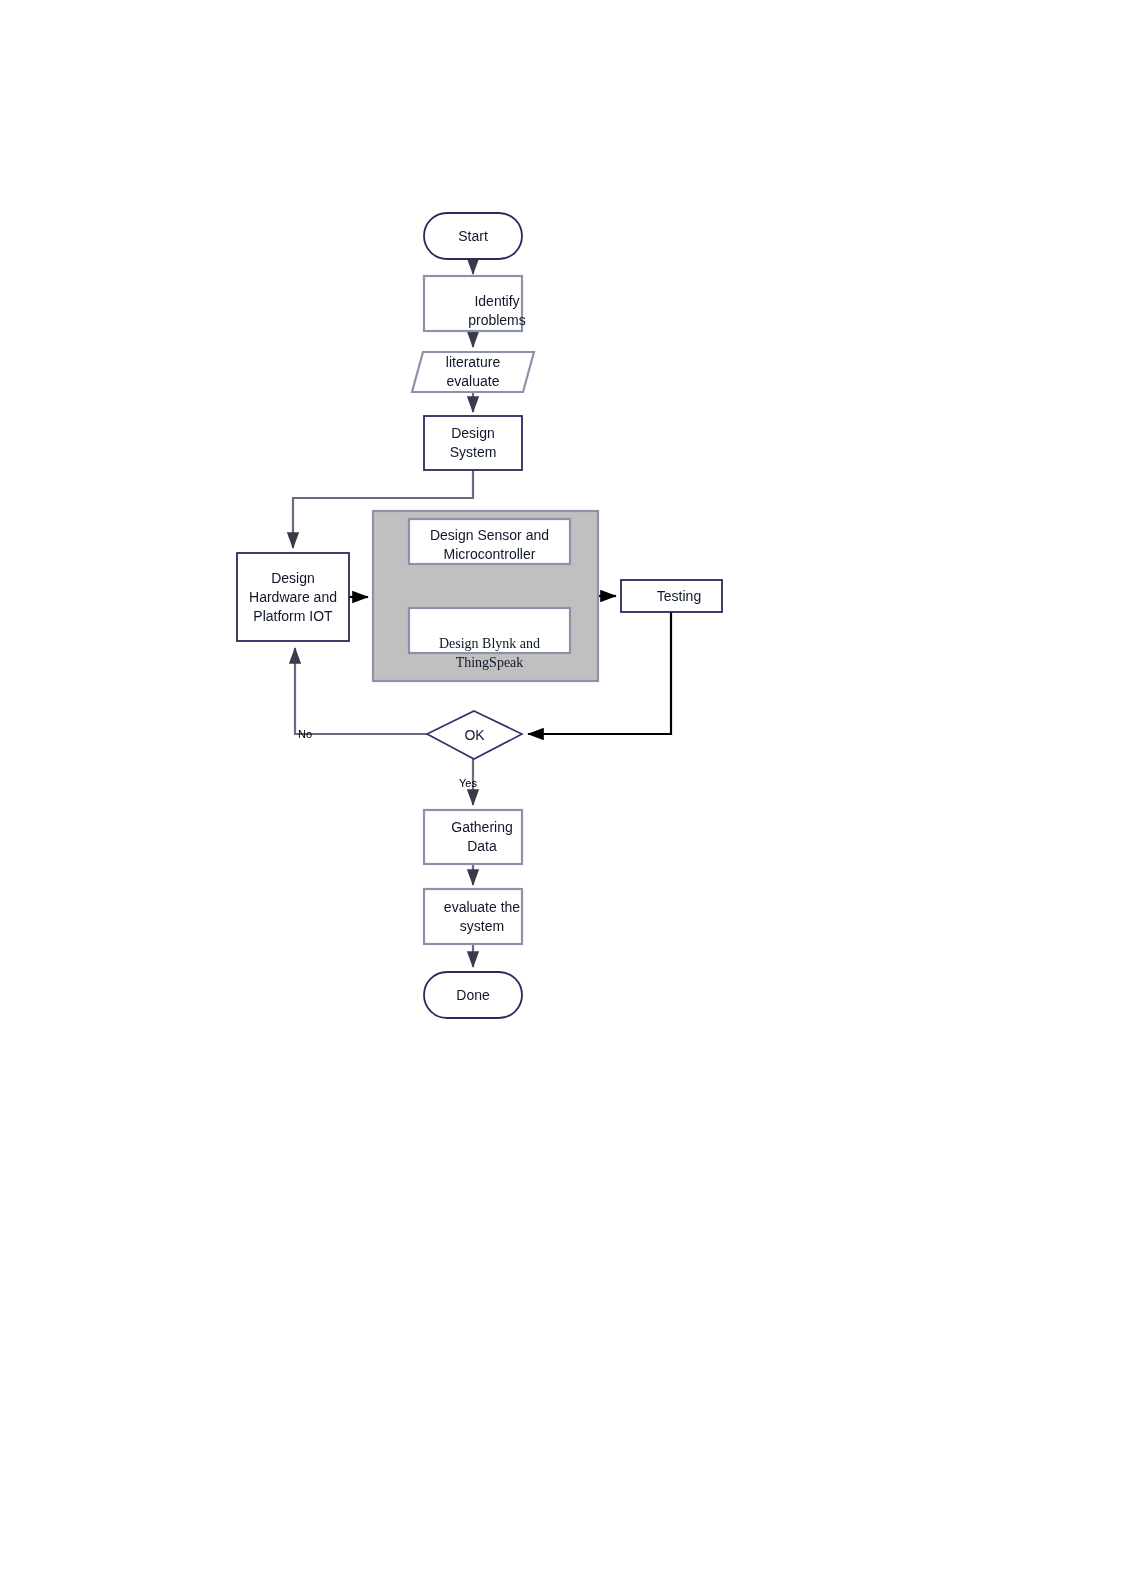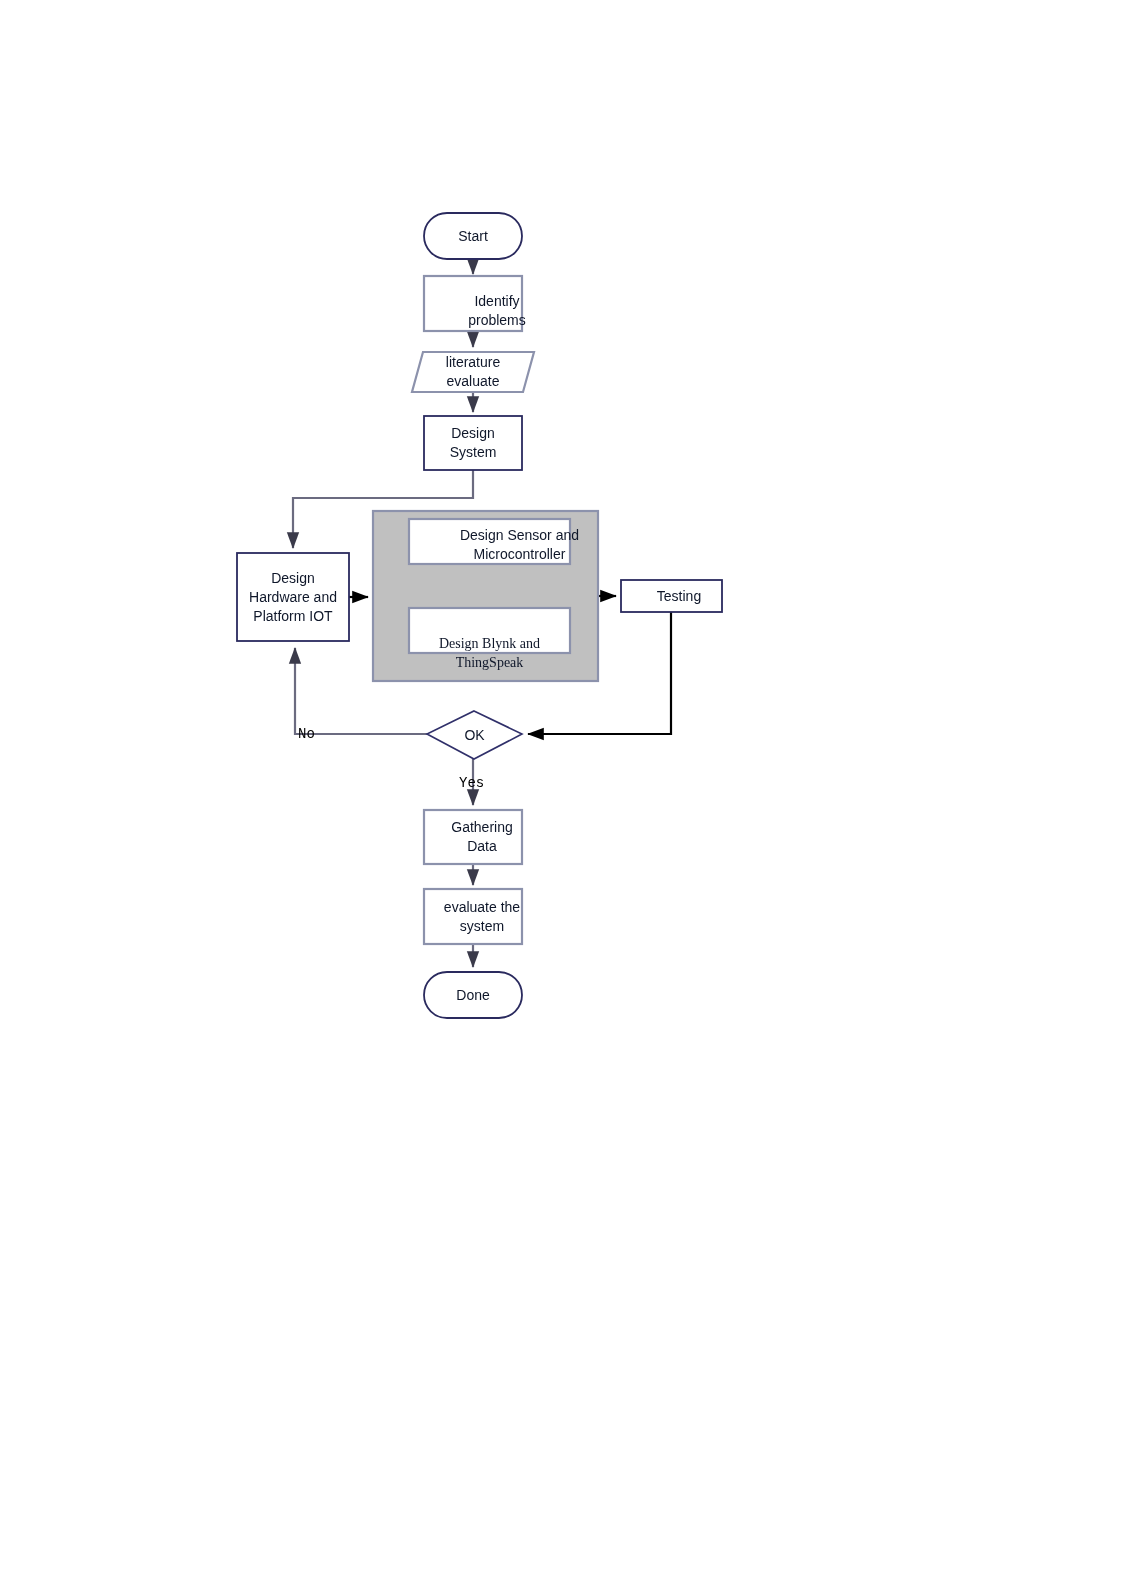--- a/index.html
+++ b/index.html
@@ -28,25 +28,24 @@
     justify-content: center;
     text-align: center;
     font-size: 14px;
     color: #0f172a;
     line-height: 19px;
     pointer-events: none;
     white-space: pre-line;
   }
   .edge-label {
     position: absolute;
-    font-size: 14px;
+    font-size: 11px;
     color: #000000;
     line-height: 18px;
     white-space: nowrap;
-    font-family: Liberation Mono, monospace;
   }
 </style>
 </head>
 <body>
 
 <svg id="flow-canvas" viewBox="0 0 1122 1587" xmlns="http://www.w3.org/2000/svg">
   <defs>
     <marker id="arrow-gray" markerWidth="9" markerHeight="9" refX="7.2" refY="3.2" orient="auto" markerUnits="strokeWidth">
       <path d="M0,0.4 L7.6,3.2 L0,6 z" fill="#3a3a4a"></path>
     </marker>
@@ -117,21 +116,21 @@
   <div class="node-label" style="left:412px; top:352px; width:122px; height:40px;">literature
 evaluate</div>
 
   <div class="node-label" style="left:424px; top:416px; width:98px; height:54px;">Design
 System</div>
 
   <div class="node-label" style="left:237px; top:553px; width:112px; height:88px;">Design
 Hardware and
 Platform IOT</div>
 
-  <div class="node-label" style="left:409px; top:519px; width:161px; height:52px;margin-left:30px;">Design Sensor and
+  <div class="node-label" style="left:409px; top:519px; width:161px; height:52px;">Design Sensor and
 Microcontroller</div>
 
   <div class="node-label" style="left:409px; top:624px; width:161px; height:58px;font-family:Liberation Serif, serif;">Design Blynk and
 ThingSpeak</div>
 
   <div class="node-label" style="left:621px; top:580px; width:116px; height:32px;">Testing</div>
 
   <div class="node-label" style="left:427px; top:711px; width:95px; height:48px;">OK</div>
 
   <div class="node-label" style="left:424px; top:810px; width:116px; height:54px;border-radius:21px;">Gathering

